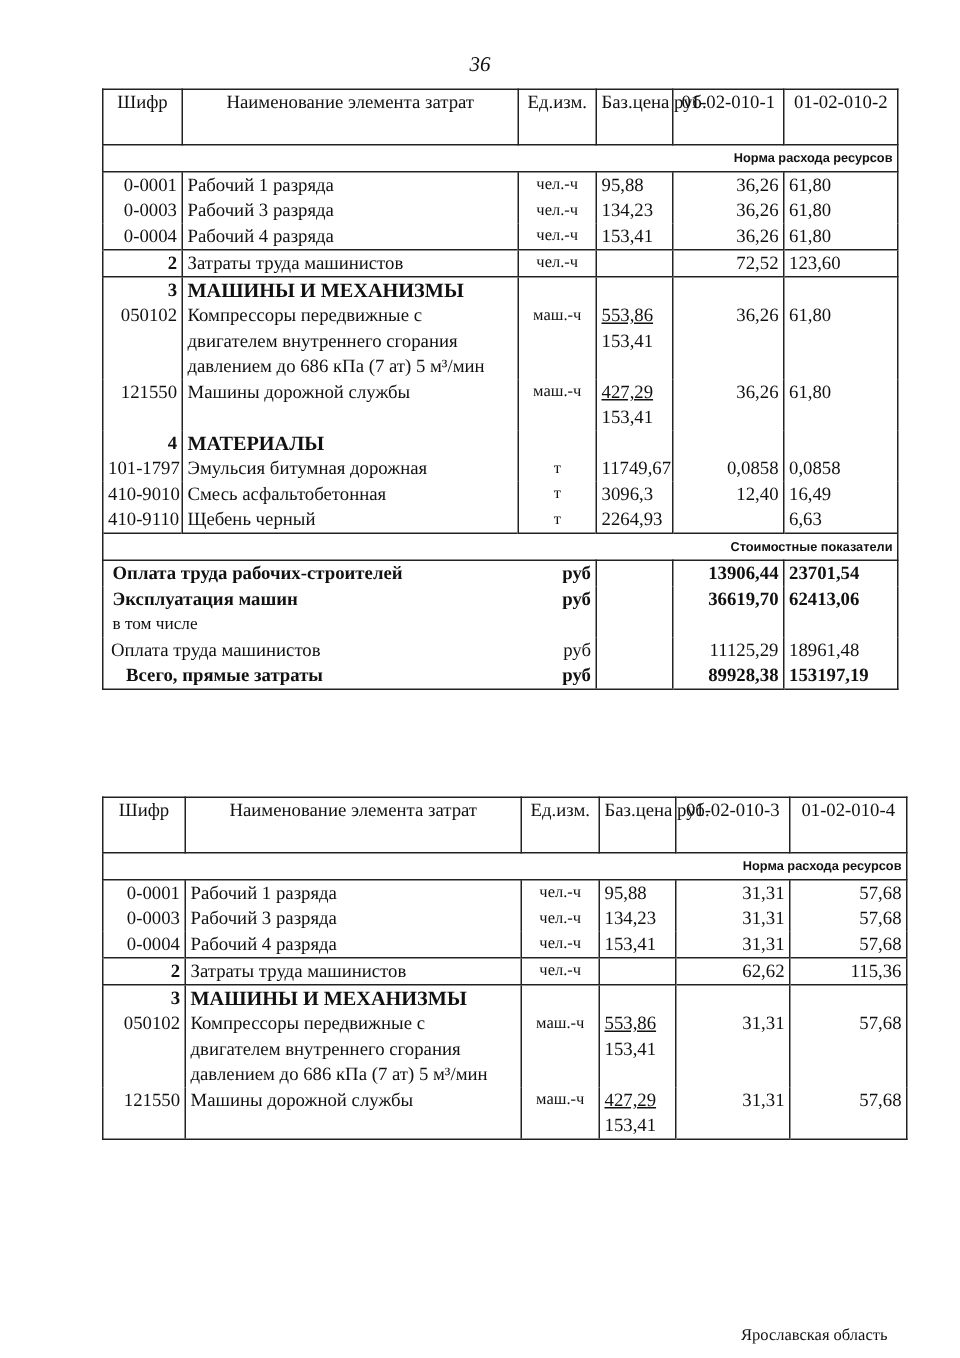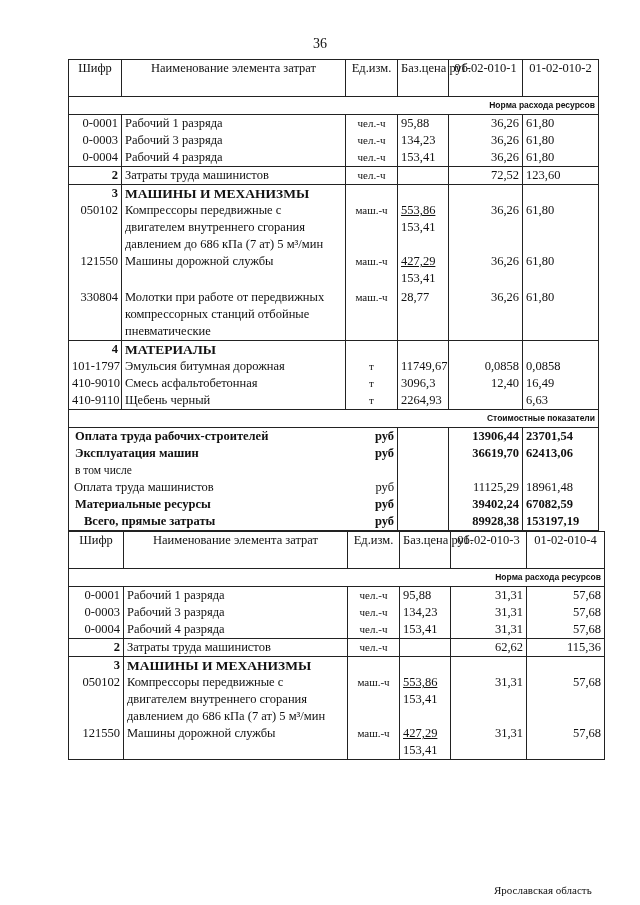--- a/index.html
+++ b/index.html
@@ -1,18 +1,18 @@
 <!DOCTYPE html>
 <html><head>
 <meta charset="utf-8">
 <style>
   html, body { margin: 0; padding: 0; background: #ffffff; }
   body { width: 640px; height: 905px; position: relative; overflow: hidden;
          font-family: "Liberation Serif", "DejaVu Serif", serif; color: #111; }
-  .page-num { position: absolute; top: 36px; left: 0; width: 640px; text-align: center; font-size: 14px; }
+  .page-num { position: absolute; top: 36px; left: 0; width: 640px; text-align: center; font-size: 14px; font-style: italic; }
   .footer { position: absolute; top: 884px; left: 494px; font-size: 11px; }
   table.t { position: absolute; border-collapse: collapse; table-layout: fixed; font-size: 12.5px; border-radius: 24px; }
   table.t td { padding: 0 3px; vertical-align: top; line-height: 17px; white-space: nowrap; }
   table.t1 { left: 68px; top: 59px; width: 530px; }
   table.t2 { left: 68px; top: 531px; width: 536px; }
   .hdr td { border: 1px solid #222; text-align: center; vertical-align: middle; height: 36px; line-height: 15px; white-space: normal; }
   .sub td { border-left: 1px solid #222; border-right: 1px solid #222; border-bottom: 1px solid #222;
             font-family: "Liberation Sans", "DejaVu Sans", sans-serif; font-size: 8.5px; text-align: right; height: 11px; line-height: 11px; padding-right: 6px; font-weight: bold; }
   .c { text-align: right; }
   .r { }
@@ -113,32 +113,20 @@
     <td class="c vl">121550</td>
     <td class="vl">Машины дорожной службы</td>
     <td class="vl unit">маш.-ч</td>
     <td class="vl r">
       <div class="u">427,29</div>
       <div>153,41</div>
     </td>
     <td class="vl c">36,26</td>
     <td class="vl vr r">61,80</td>
   </tr>
-  <tr class="bb">
-    <td class="c vl" style="padding-top:2px">330804</td>
-    <td class="vl" style="padding-top:2px">
-      <div>Молотки при работе от передвижных</div>
-      <div>компрессорных станций отбойные</div>
-      <div>пневматические</div>
-    </td>
-    <td class="vl unit" style="padding-top:2px">маш.-ч</td>
-    <td class="vl r" style="padding-top:2px">28,77</td>
-    <td class="vl c" style="padding-top:2px">36,26</td>
-    <td class="vl vr r" style="padding-top:2px">61,80</td>
-  </tr>
 
   <tr>
     <td class="c vl b">4</td>
     <td class="vl b" style="font-size:13.5px">МАТЕРИАЛЫ</td>
     <td class="vl"></td>
         <td class="vl"></td>
         <td class="vl"></td>
         <td class="vl vr"></td>
   </tr>
   <tr>
@@ -190,27 +178,20 @@
     <td class="vl"></td>
     <td class="vl c"></td>
     <td class="vl vr r"></td>
   </tr>
   <tr class="sum">
     <td colspan="2" class="vl" style="padding-left:5px">Оплата труда машинистов</td>
     <td class="c">руб</td>
     <td class="vl"></td>
     <td class="vl c">11125,29</td>
     <td class="vl vr r">18961,48</td>
-  </tr>
-  <tr class="sum">
-    <td colspan="2" class="vl b" style="padding-left:6px">Материальные ресурсы</td>
-    <td class="c b">руб</td>
-    <td class="vl"></td>
-    <td class="vl c b">39402,24</td>
-    <td class="vl vr r b">67082,59</td>
   </tr>
   <tr class="sum bb">
     <td colspan="2" class="vl b" style="padding-left:15px">Всего, прямые затраты</td>
     <td class="c b">руб</td>
     <td class="vl"></td>
     <td class="vl c b">89928,38</td>
     <td class="vl vr r b">153197,19</td>
   </tr>
 </tbody>
   </table>

